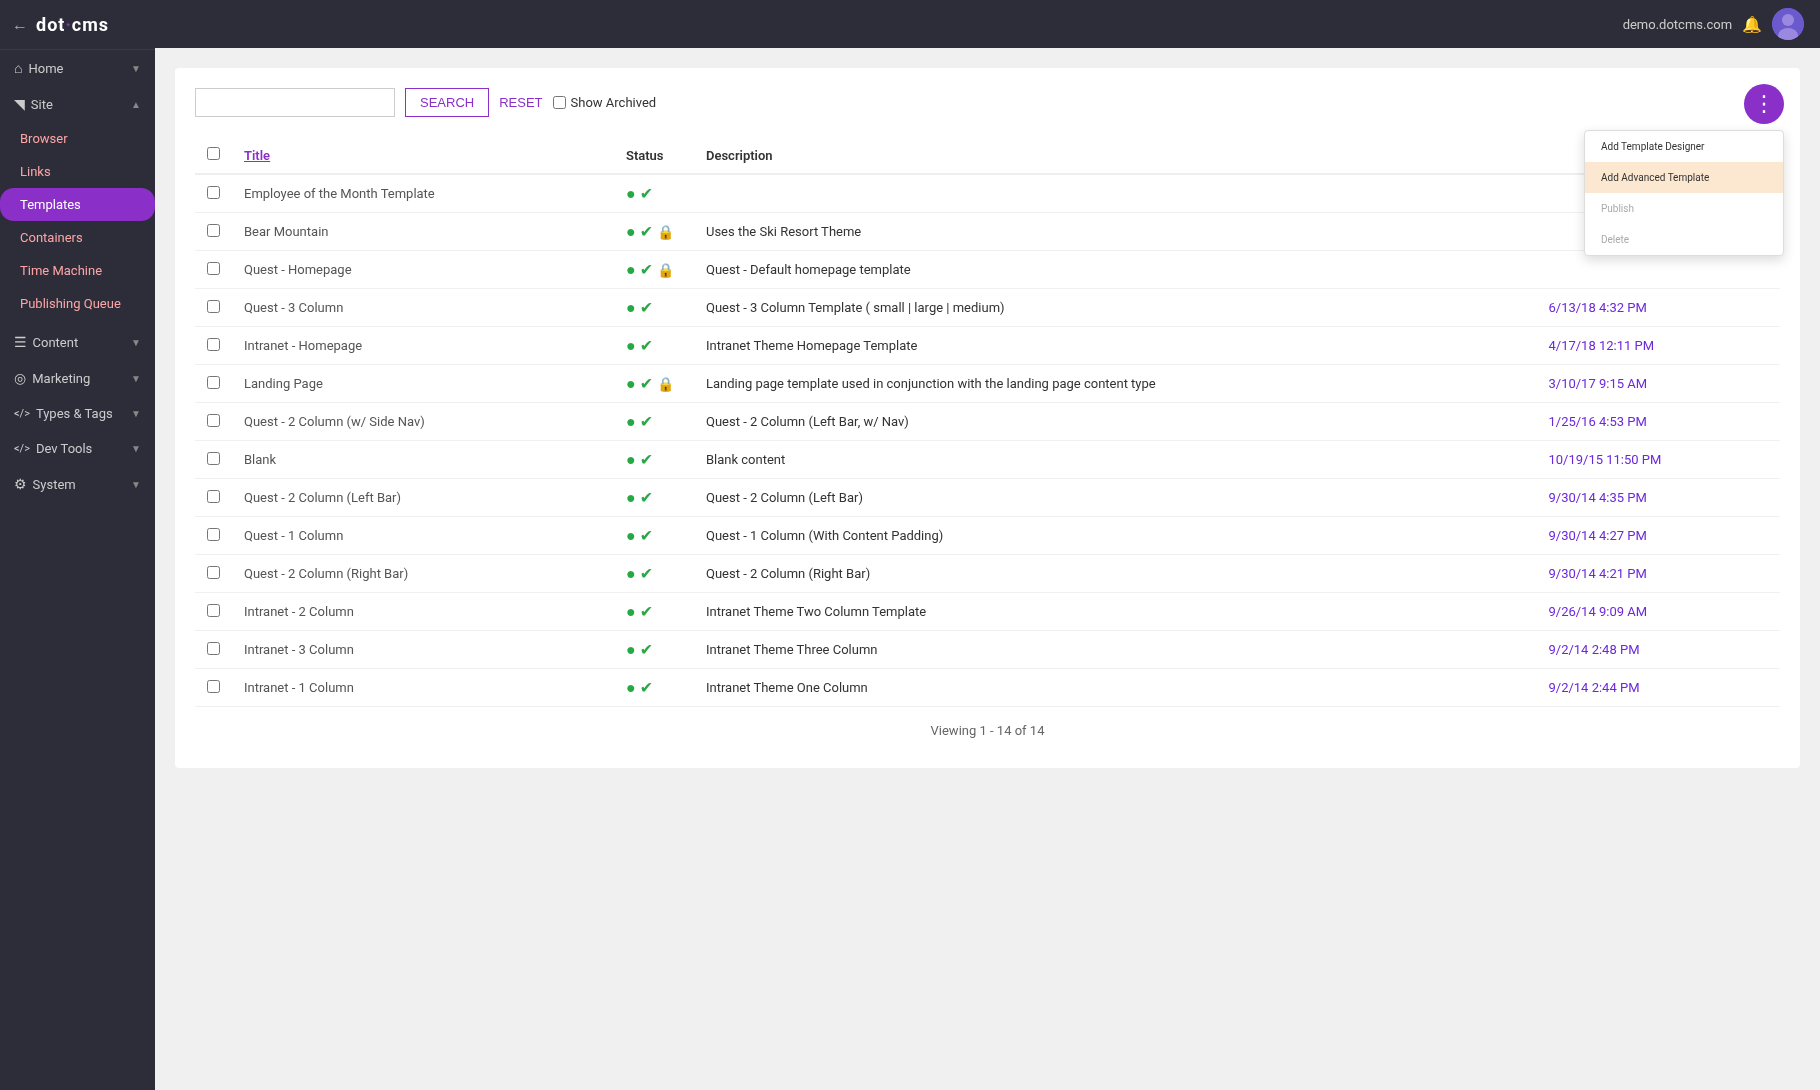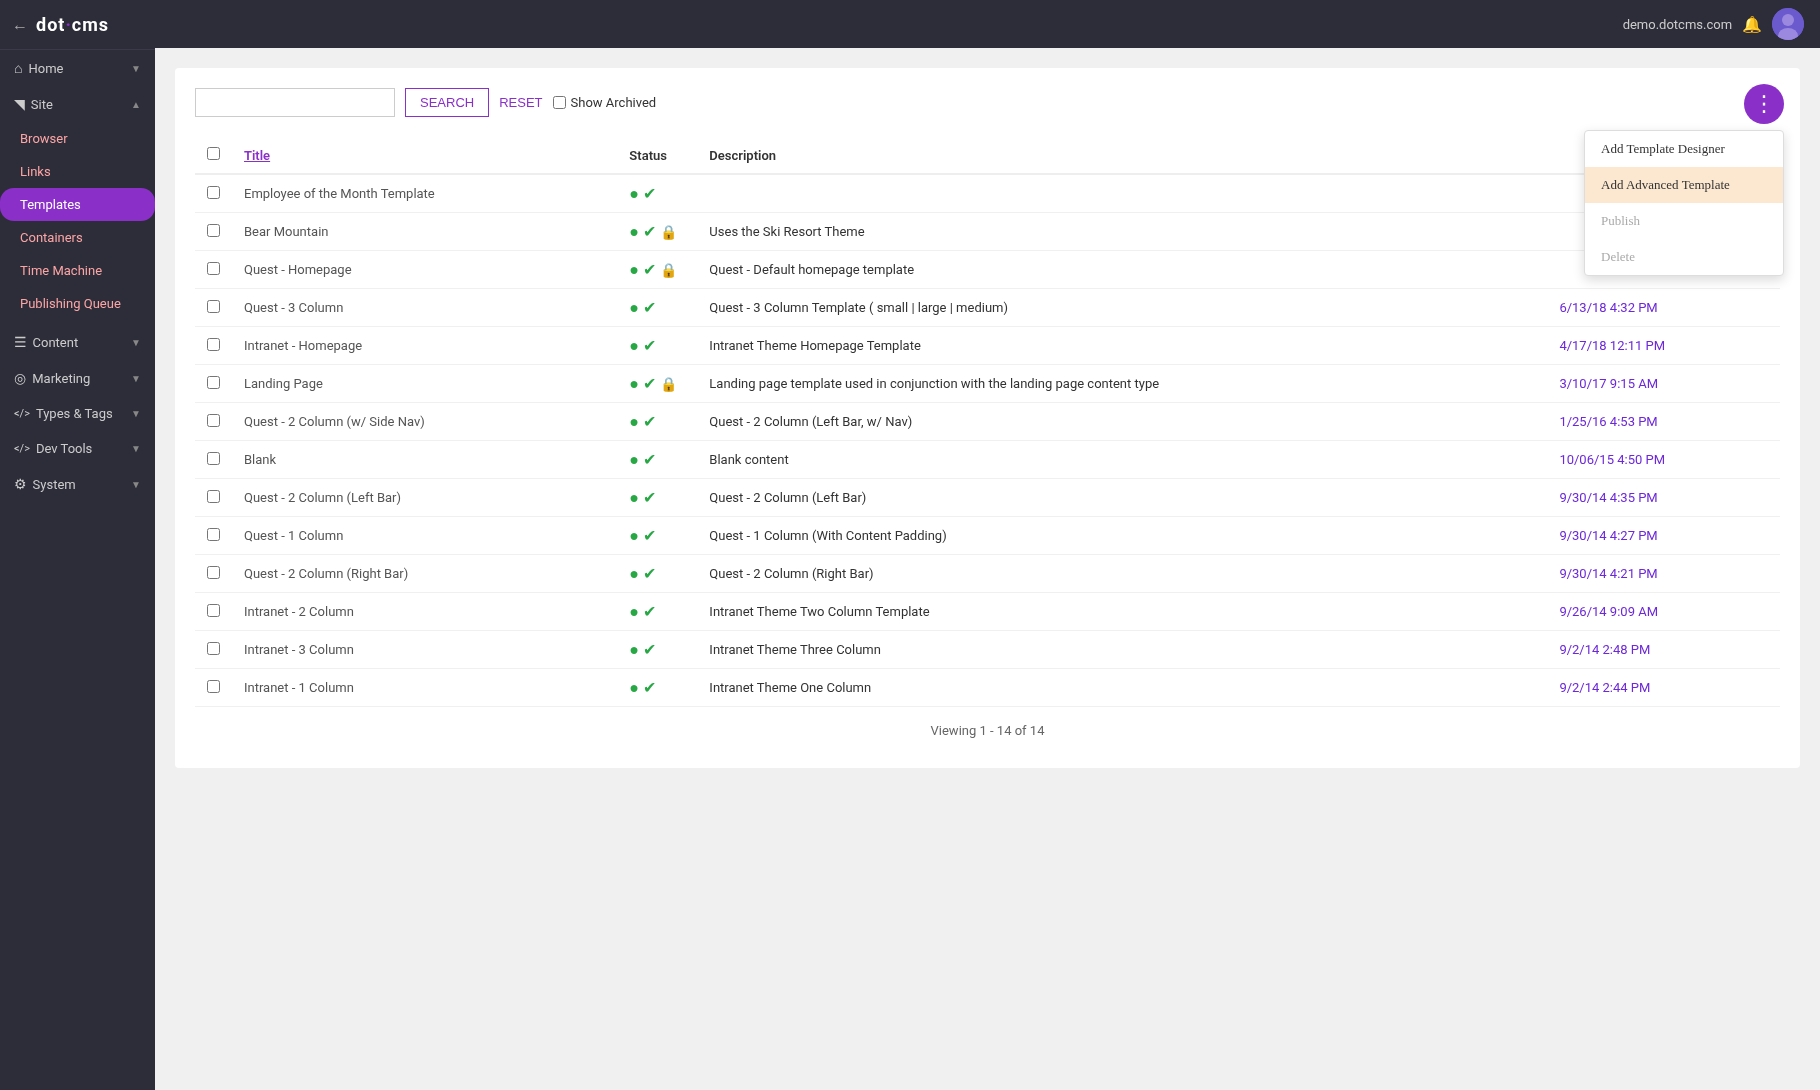--- a/index.html
+++ b/index.html
@@ -38,21 +38,21 @@
     .search-btn { background: white; border: 1px solid #8b2fc9; color: #8b2fc9; padding: 6px 14px; cursor: pointer; font-size: 13px; font-weight: 500; }
     .reset-btn { background: none; border: none; color: #8b2fc9; cursor: pointer; font-size: 13px; font-weight: 500; }
     .show-archived { display: flex; align-items: center; gap: 5px; font-size: 13px; color: #333; cursor: pointer; }
     .show-archived input { cursor: pointer; }
 
     
     .fab { position: absolute; top: 16px; right: 16px; width: 40px; height: 40px; border-radius: 50%; background: #8b2fc9; color: white; border: none; font-size: 22px; cursor: pointer; display: flex; align-items: center; justify-content: center; z-index: 10; }
 
     
     .dropdown-menu { position: absolute; top: 62px; right: 16px; background: white; border: 1px solid #ddd; border-radius: 4px; box-shadow: 0 4px 12px rgba(0,0,0,0.15); z-index: 100; min-width: 200px; }
-    .dropdown-item { padding: 10px 16px; font-size: 13px; cursor: pointer; color: #333; font-family: Liberation Serif, serif; }
+    .dropdown-item { padding: 10px 16px; font-size: 10px; cursor: pointer; color: #333; }
     .dropdown-item.highlighted { background: #fce8d0; color: #333; }
     .dropdown-item.disabled { color: #aaa; cursor: default; }
 
     
     table { width: 100%; border-collapse: collapse; }
     thead th { text-align: left; padding: 10px 12px; font-size: 13px; font-weight: 600; color: #333; border-bottom: 2px solid #eee; }
     thead th a { color: #8b2fc9; text-decoration: underline; cursor: pointer; }
     tbody tr { border-bottom: 1px solid #f0f0f0; }
     tbody td { padding: 9px 12px; font-size: 13px; color: #333; }
     .checkbox-col { width: 36px; }
@@ -277,21 +277,21 @@
             <tr>
               <td><input type="checkbox" style=""></td>
               <td><a href="#" style="color: rgb(85, 85, 85); text-decoration: none;">Blank</a></td>
               <td>
                 <div class="status-icons">
                   <span class="icon-green">●</span>
                   <span class="icon-green">✔</span>
                 </div>
               </td>
               <td>Blank content</td>
-              <td class="date-col">10/06/15 4:50 PM</td>
+              <td class="date-col">10/19/15 11:50 PM</td>
             </tr>
             <tr>
               <td><input type="checkbox" style=""></td>
               <td><a href="#" style="color: rgb(85, 85, 85); text-decoration: none;">Quest - 2 Column (Left Bar)</a></td>
               <td>
                 <div class="status-icons">
                   <span class="icon-green">●</span>
                   <span class="icon-green">✔</span>
                 </div>
               </td>

